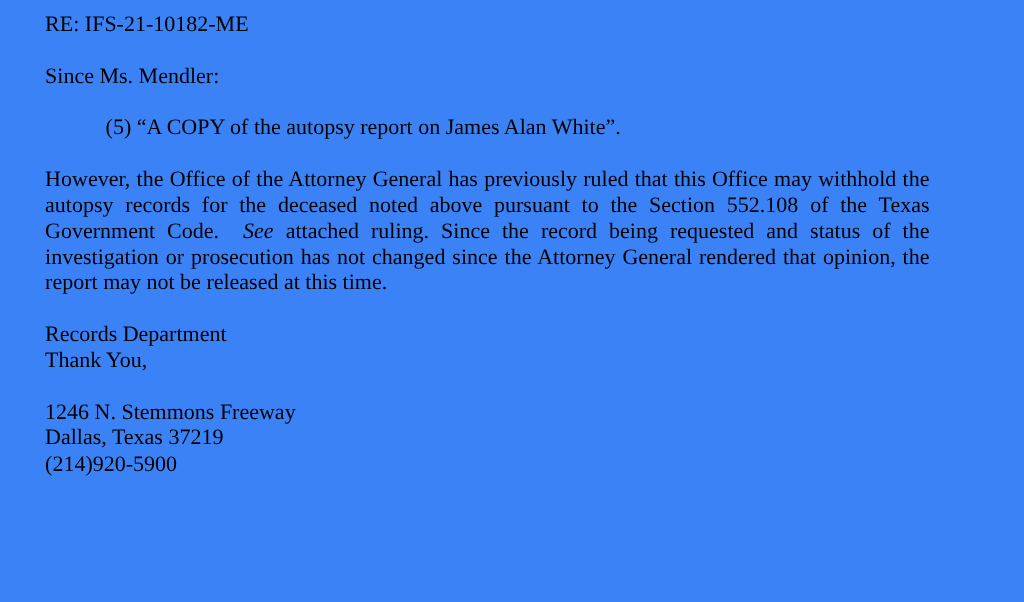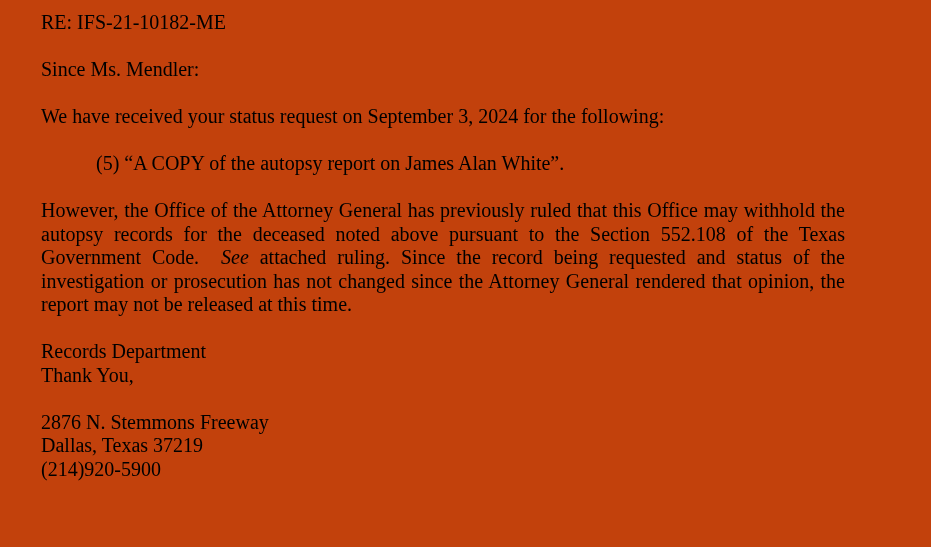--- a/index.html
+++ b/index.html
@@ -5,21 +5,21 @@
   html, body {
     margin: 0;
     padding: 0;
     background: #ffffff;
   }
   .page {
     position: relative;
     width: 931px;
     height: 547px;
     box-sizing: border-box;
-    background: #c2410c;
+    background: #3b82f6;
     padding: 11px 86px 0 41px;
     font-family: "Liberation Serif", "DejaVu Serif", serif;
     font-size: 20px;
     line-height: 23.5px;
     color: #000000;
     overflow: hidden;
   }
   .para {
     margin: 0 0 23.5px 0;
   }
@@ -41,30 +41,29 @@
 </style>
 </head>
 <body>
 
 <div class="page">
 
   <p class="para">RE: IFS-21-10182-ME</p>
 
   <p class="para">Since Ms. Mendler:</p>
 
-  <p class="para">We have received your status request on September 3, 2024 for the following:</p>
 
   <p class="para indented">(5) “A COPY of the autopsy report on James Alan White”.</p>
 
   <p class="para body-para"><span>However, the Office of the Attorney General has previously ruled that this Office may withhold the autopsy records for the deceased noted above pursuant to the Section 552.108 of the Texas Government Code.&nbsp; </span><span class="italic">See</span><span> attached ruling. Since the record being requested and status of the investigation or prosecution has not changed since the Attorney General rendered that opinion, the report may not be released at this time.</span></p>
 
   <div class="block">
     <span class="bline">Records Department</span>
     <span class="bline">Thank You,</span>
   </div>
 
   <div class="block">
-    <span class="bline">2876 N. Stemmons Freeway</span>
+    <span class="bline">1246 N. Stemmons Freeway</span>
     <span class="bline">Dallas, Texas 37219</span>
     <span class="bline">(214)920-5900</span>
   </div>
 
 </div>
 
 </body></html>

